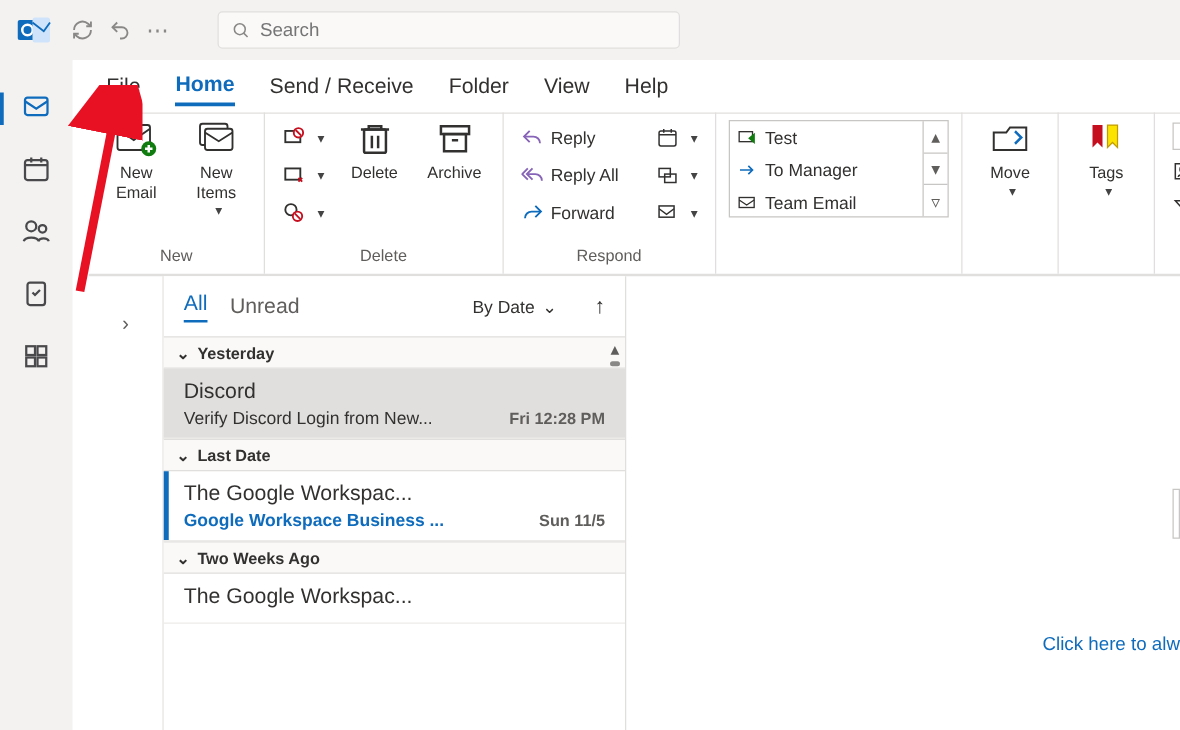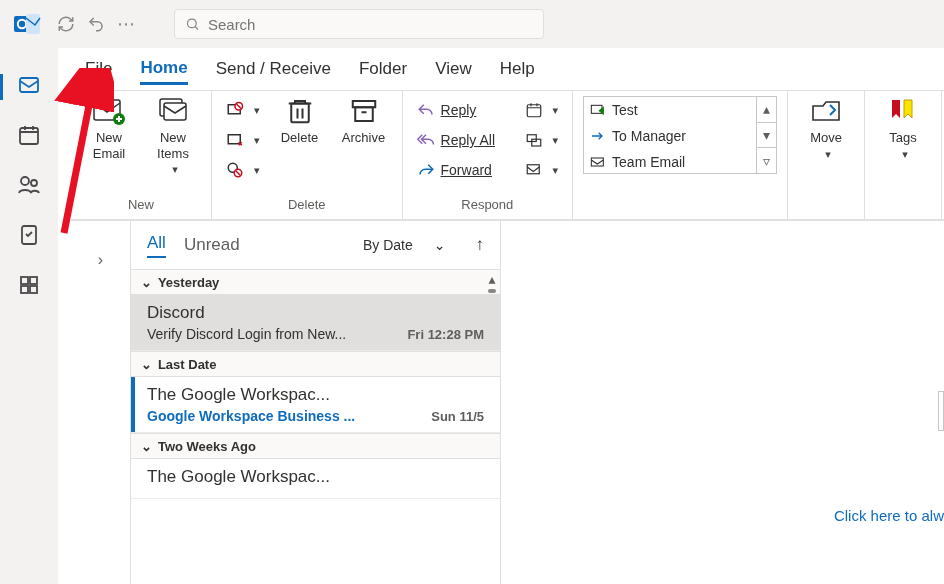--- a/index.html
+++ b/index.html
@@ -113,21 +113,21 @@
   .smallcol { display:flex; flex-direction:column; gap:2px; }
   .smallbtn {
     display:flex; align-items:center; gap:6px;
     height:28px; padding:0 4px; cursor:pointer;
     font-size:14px; white-space:nowrap;
   }
   .smallbtn svg {flex:0 0 auto;}
   .dd::after{
     content:"▾"; color:#444; margin-left:4px; font-size:11px;
   }
-  .qsbox { border:1px solid #c8c6c4; height:78px; width:194px; display:flex;}
+  .qsbox { border:1px solid #c8c6c4; height:78px; width:176px; display:flex;}
   .qslist{flex:1;}
   .qsitem{display:flex;align-items:center;height:26px;padding:0 6px;gap:6px;font-size:14px;border-bottom:0;}
   .qsarrows{width:20px;border-left:1px solid #c8c6c4;display:flex;flex-direction:column;}
   .qsarrows div{flex:1;display:flex;align-items:center;justify-content:center;color:#605e5c;border-bottom:1px solid #c8c6c4;cursor:pointer;}
   .qsarrows div:last-child{border-bottom:none;}
   .dlg-launch{font-size:12px;color:#605e5c;text-align:right;padding-right:6px;cursor:pointer;}
   .rgroup.find { border-right:none; padding-left:14px;}
   .find-item{display:flex;align-items:center;gap:8px;height:26px;font-size:14px;color:#323130;white-space:nowrap;}
   
   .leftrail {
@@ -162,21 +162,21 @@
     position:relative;
     background:#fff;
   }
   .listheader{
     display:flex; align-items:center; height:48px; padding:13px 16px; gap:18px;
     font-size:17px;
   }
   .lhtab{cursor:pointer;color:#605e5c;}
   .lhtab.active{color:#0f6cbd;border-bottom:2px solid #0f6cbd;padding-bottom:3px;}
   .lhspacer{flex:1;}
-  .lhsort{font-size:14px;color:#323130;display:flex;align-items:center;gap:21px;cursor:pointer;}
+  .lhsort{font-size:14px;color:#323130;display:flex;align-items:center;gap:6px;cursor:pointer;}
   .dategroup{
     background:#faf9f8; height:26px; display:flex;align-items:center;
     padding:0 10px; gap:6px; font-size:13px; font-weight:600; color:#323130;
     border-top:1px solid #e1dfdd;border-bottom:1px solid #e1dfdd;
   }
   .msg{padding:8px 16px 8px 16px; border-bottom:1px solid #edebe9; cursor:pointer; position:relative;}
   .msg.sel{background:#e1dfdd;}
   .msg.unread::before{content:"";position:absolute;left:0;top:0;bottom:0;width:4px;background:#0f6cbd;}
   .msg-from{font-size:17px;color:#323130;margin-bottom:3px;}
   .msg-row{display:flex;justify-content:space-between;align-items:baseline;gap:13px;}
@@ -317,21 +317,21 @@
             <path d="M10 13h4"></path>
           </svg>
         <span>Archive</span>
       </div>
     </div>
     <div class="rgroup-label">Delete</div>
   </div>
 
   <div class="rgroup">
     <div class="rgroup-body">
-      <div class="smallcol" style="min-width:100px;text-decoration:underline;">
+      <div class="smallcol" style="min-width:100px;">
         <div class="smallbtn">
             <svg width="18" height="14" viewBox="0 0 24 18" fill="none" stroke="#8764b8" stroke-width="2">
               <path d="M9 14 3 8l6-6"></path>
               <path d="M3 8h10a7 7 0 0 1 7 7"></path>
             </svg>
             <span>Reply</span>
           </div>
         <div class="smallbtn">
             <svg width="18" height="14" viewBox="0 0 24 18" fill="none" stroke="#8764b8" stroke-width="2">
               <path d="M12 14 6 8l6-6"></path>

